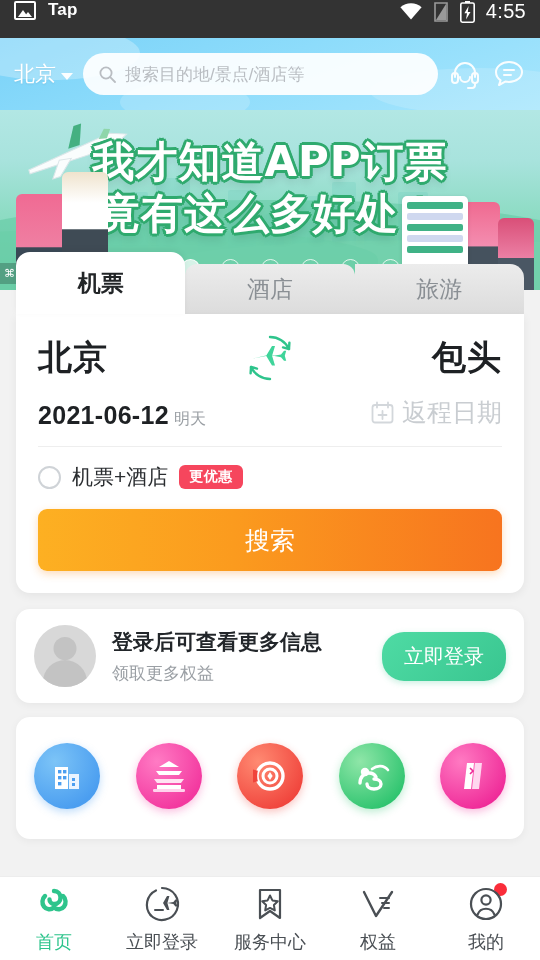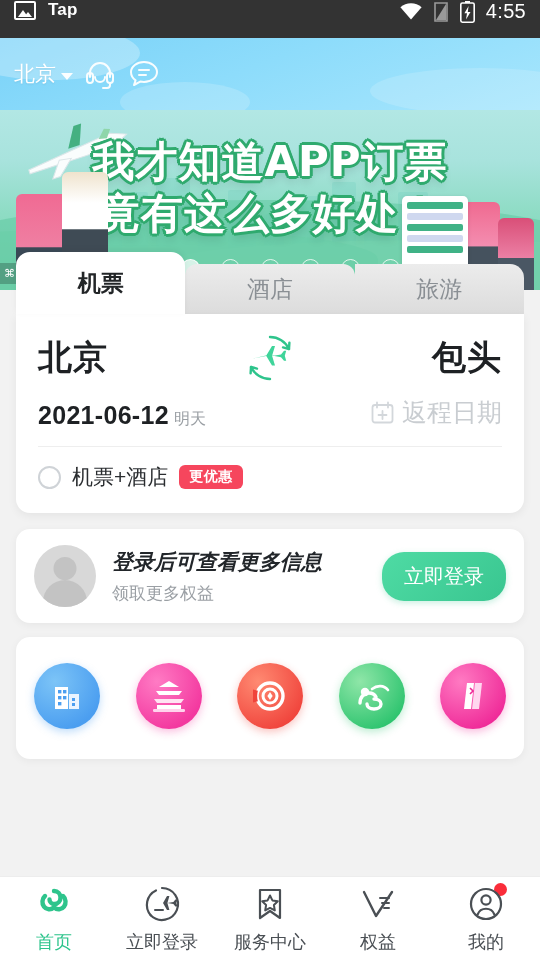--- a/index.html
+++ b/index.html
@@ -182,21 +182,21 @@
   }
   .avatar:before {
     content:""; position:absolute; width:23px; height:23px; border-radius:50%;
     background:#c3c3c3; left:50%; top:12px; transform:translateX(-50%);
   }
   .avatar:after {
     content:""; position:absolute; width:44px; height:30px; border-radius:22px 22px 0 0;
     background:#c3c3c3; left:50%; bottom:-3px; transform:translateX(-50%);
   }
   .login-txt { flex:1; }
-  .login-t1 { font-size:21px; font-weight:700; color:#22262a;font-style:italic; }
+  .login-t1 { font-size:21px; font-weight:700; color:#22262a; }
   .login-t2 { font-size:17px; color:#9a9fa4; margin-top:6px; }
   .login-btn {
     background:linear-gradient(135deg,#4fdba4 0%,#39c690 100%);
     color:#ffffff; font-size:20px; padding:11px 22px; border-radius:22px;
     flex:none; box-shadow:0 2px 6px rgba(57,198,144,.28);
   }
 
   
   .quick-card {
     margin:14px 16px 0; background:#ffffff; border-radius:14px;
@@ -265,20 +265,29 @@
   <div class="header">
     <span class="cloud c1"></span>
     <span class="cloud c2"></span>
     <span class="cloud c3"></span>
 
     <div class="city">
       <span>北京</span>
       <span class="chev"></span>
     </div>
 
+    <div class="searchbox">
+      <span class="mag">
+        <svg width="17" height="17" viewBox="0 0 17 17">
+          <circle cx="7" cy="7" r="5.6" fill="none" stroke="#b9bdc2" stroke-width="1.8"></circle>
+          <path d="M11.2 11.2 16 16" stroke="#b9bdc2" stroke-width="1.8" stroke-linecap="round"></path>
+        </svg>
+      </span>
+      <span class="search-ph">搜索目的地/景点/酒店等</span>
+    </div>
 
     <span class="hdr-ico">
       <svg width="34" height="34" viewBox="0 0 34 34">
         <path d="M7 20v-4a10 10 0 0 1 20 0v4" fill="none" stroke="#ffffff" stroke-width="2" stroke-linecap="round"></path>
         <rect x="4" y="16" width="6" height="10" rx="3" fill="none" stroke="#ffffff" stroke-width="2"></rect>
         <rect x="24" y="16" width="6" height="10" rx="3" fill="none" stroke="#ffffff" stroke-width="2"></rect>
         <path d="M12 20a5 5 0 0 0 10 0" fill="none" stroke="#ffffff" stroke-width="2" stroke-linecap="round"></path>
         <path d="M27 26v2a3 3 0 0 1-3 3h-4" fill="none" stroke="#ffffff" stroke-width="2" stroke-linecap="round"></path>
       </svg>
     </span>
@@ -398,20 +407,23 @@
           <span>返程日期</span>
         </div>
       </div>
 
       <div class="optrow">
         <span class="radio"></span>
         <span class="opt-label">机票+酒店</span>
         <span class="badge">更优惠</span>
       </div>
 
+      <div class="search-btn">
+        <span>搜索</span>
+      </div>
     </div>
   </div>
 
   <div class="login-card">
     <span class="avatar"></span>
     <div class="login-txt">
       <div class="login-t1">登录后可查看更多信息</div>
       <div class="login-t2">领取更多权益</div>
     </div>
     <div class="login-btn">

